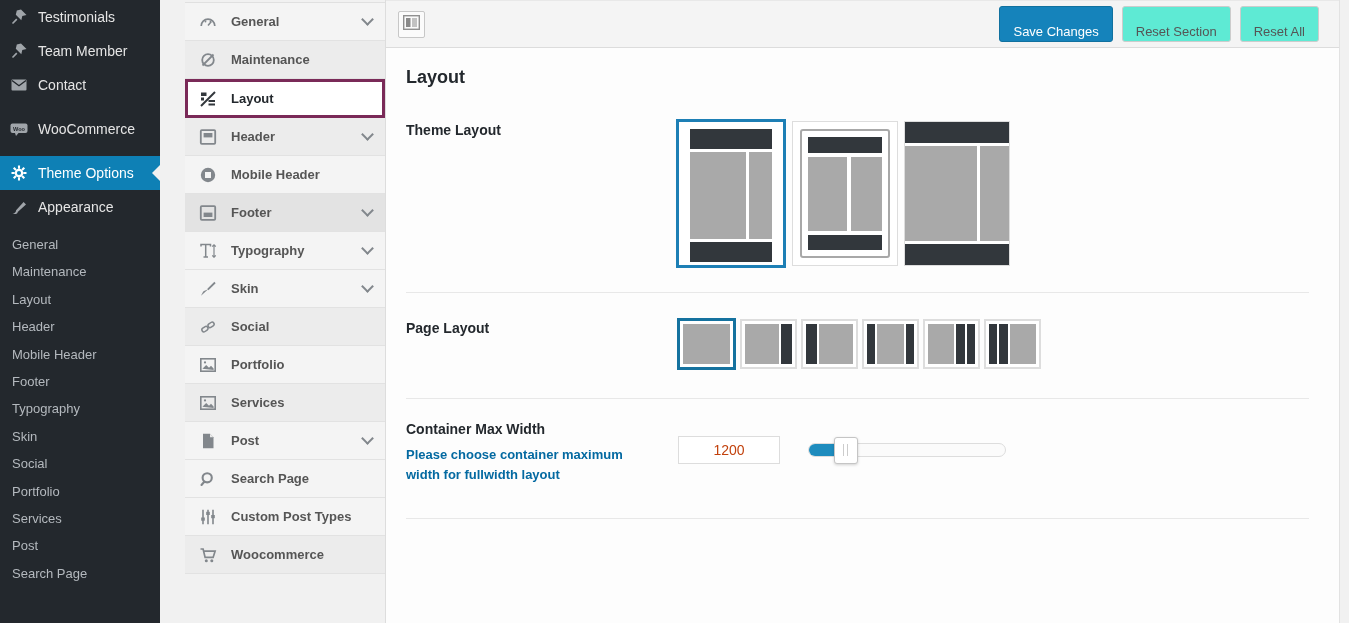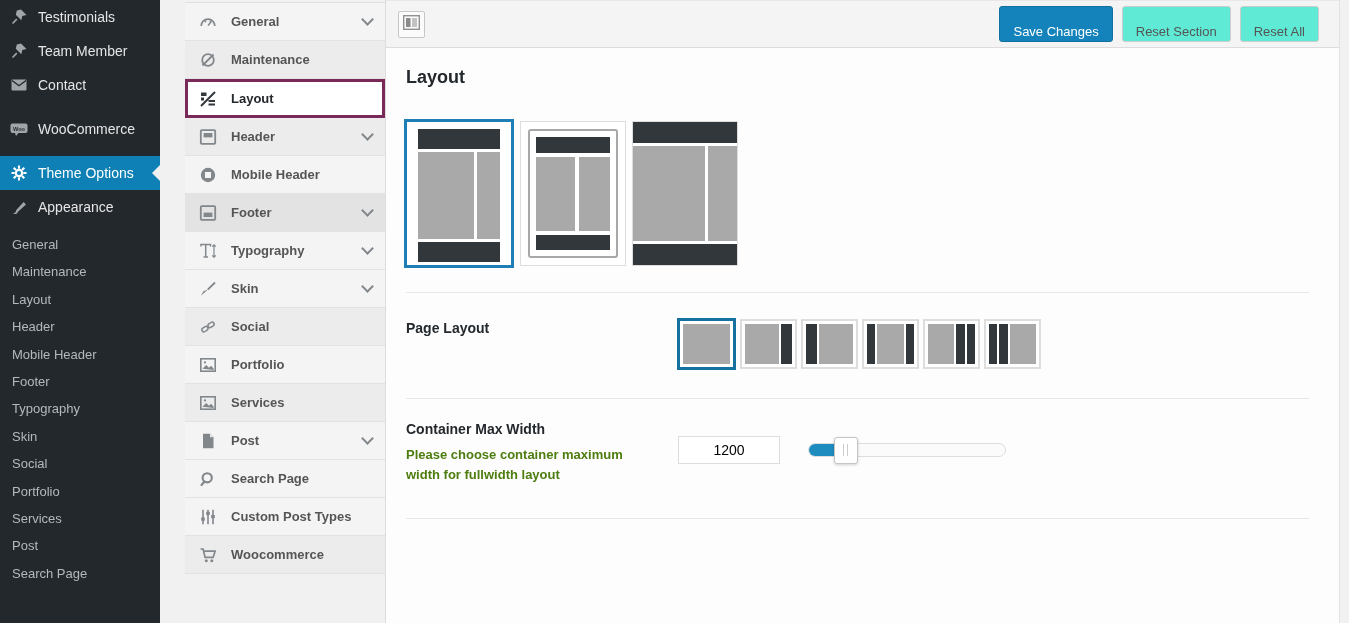--- a/index.html
+++ b/index.html
@@ -44,21 +44,21 @@
   .btn.secondary{background:#5eead4;border:1px solid #ccc;color:#555;}
   .btn.primary{background:#1583bb;border:1px solid #11719f;color:#fff;}
 
   .content{padding:0 40px 0 20px;}
   h1.page-title{font-size:18px;font-weight:600;color:#23282d;margin:19px 0 33px 0;}
   .sec{display:flex;align-items:flex-start;}
   .sec-1{padding-bottom:24px;}
   .sec-2{padding:26px 0 28px 0;}
   .sec-3{padding:22px 0 18px 0;}
   .row-label{width:272px;flex:none;font-size:14px;font-weight:bold;color:#23282d;padding-top:1px;}
-  .desc{font-size:13px;color:#4d7c0f;max-width:250px;line-height:1.5;margin:8px 0 16px 0;}
+  .desc{font-size:13px;color:#0369a1;max-width:250px;line-height:1.5;margin:8px 0 16px 0;}
   hr.divider{border:none;border-top:1px solid #e8e8e8;margin:0;}
 
   
   .thumbs{display:flex;align-items:flex-start;}
   .t-thumb{width:104px;height:143px;background:#fff;position:relative;margin-right:6px;
            border:1px solid #ddd;cursor:pointer;box-sizing:content-box;}
   .t-thumb.selected{border:3px solid #1d7fb5;margin-left:-2px;margin-top:-2px;}
   .t-thumb div{position:absolute;}
   .t-wide .th-h{left:11px;right:11px;top:7px;height:20px;background:var(--dark);}
   .t-wide .th-m{left:11px;top:30px;width:56px;bottom:26px;background:var(--gray);}
@@ -79,21 +79,21 @@
   .p-thumb{width:47px;height:40px;padding:3px;border:2px solid #ddd;background:#fff;margin-right:4px;
            display:flex;gap:2px;cursor:pointer;box-sizing:content-box;}
   .p-thumb.selected{border:3px solid #15729f;margin-left:-1px;margin-top:-1px;}
   .blk{height:100%;}
   .blk-content{background:var(--gray);flex:3.2;}
   .blk-sidebar{background:var(--dark);flex:1;}
 
   
   .cmw-controls{display:flex;align-items:flex-start;gap:28px;padding-top:15px;}
   .cmw-input{width:96px;height:24px;border:1px solid #ddd;background:#fff;text-align:center;
-             font-size:14px;color:#000000;font-family:"Liberation Sans",sans-serif;}
+             font-size:14px;color:#c2410c;font-family:"Liberation Sans",sans-serif;}
   .slider{position:relative;width:196px;height:12px;margin-top:7px;border:1px solid #ddd;border-radius:8px;
           background:#fbfbfb;cursor:pointer;}
   .slider-fill{position:absolute;left:0;top:0;bottom:0;width:31px;background:var(--slider);border-radius:8px 0 0 8px;}
   .slider-handle{position:absolute;left:25px;top:-7px;width:22px;height:25px;background:#fff;
                  border:1px solid #c5c5c5;border-radius:3px;box-shadow:0 1px 3px rgba(0,0,0,0.18);cursor:grab;}
   .slider-handle::before{content:"";position:absolute;left:8px;top:6px;width:1px;height:12px;
                  background:#ccc;box-shadow:4px 0 0 #ccc;}
 
   .scroll-track{position:absolute;right:0;top:0;width:9px;height:623px;background:#f1f1f1;border-left:1px solid #e2e2e2;z-index:4;}
 </style>
@@ -350,20 +350,21 @@
         <button class="btn primary">Save Changes</button>
         <button class="btn secondary">Reset Section</button>
         <button class="btn secondary">Reset All</button>
       </div>
     </div>
 
     <div class="content">
       <h1 class="page-title">Layout</h1>
 
       <section class="sec sec-1">
+        <div class="row-label">Theme Layout</div>
         <div class="thumbs" id="theme-layout-options">
             <div class="t-thumb t-wide selected">
               <div class="th-h"></div>
               <div class="th-m"></div>
               <div class="th-s"></div>
               <div class="th-f"></div>
             </div>
             <div class="t-thumb t-boxed">
               <div class="box">
                 <div class="th-h"></div>

